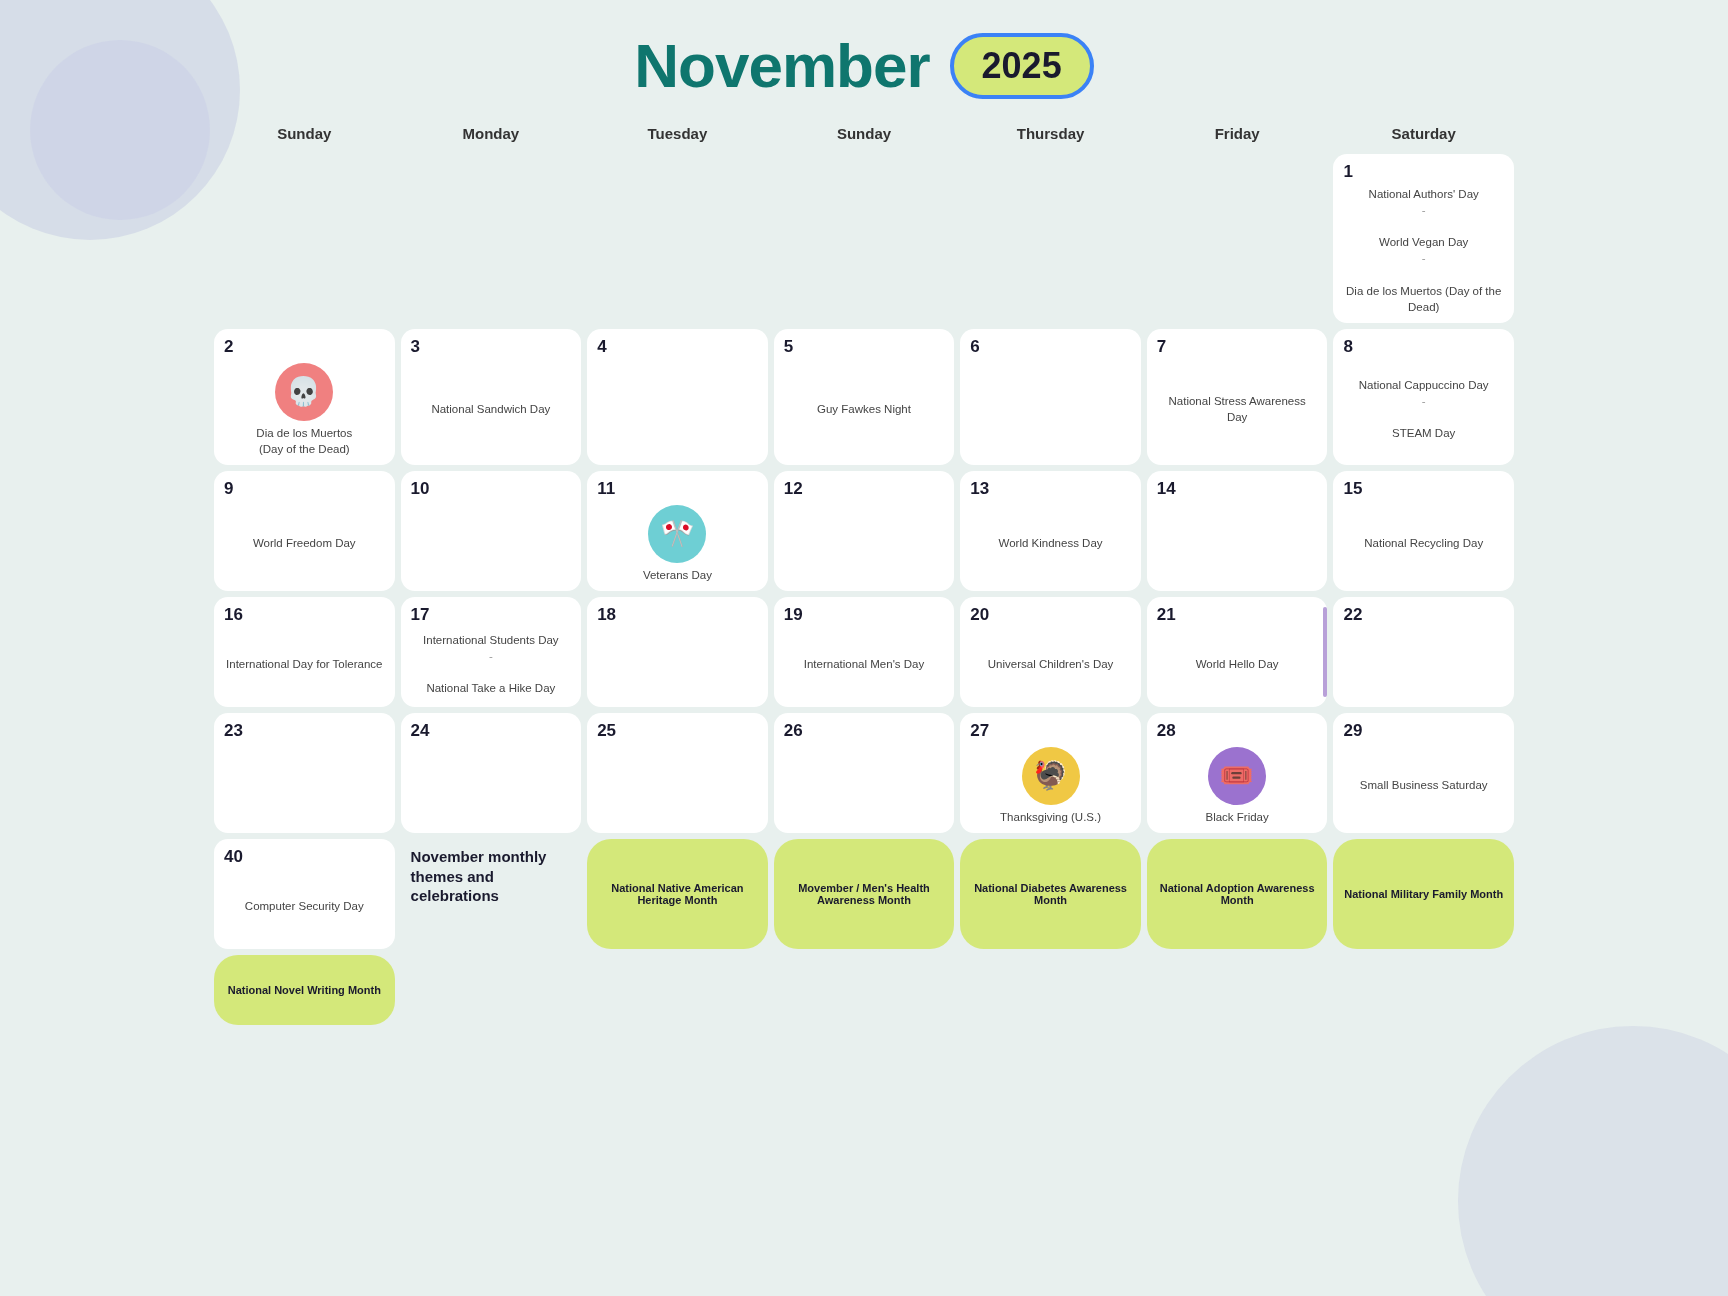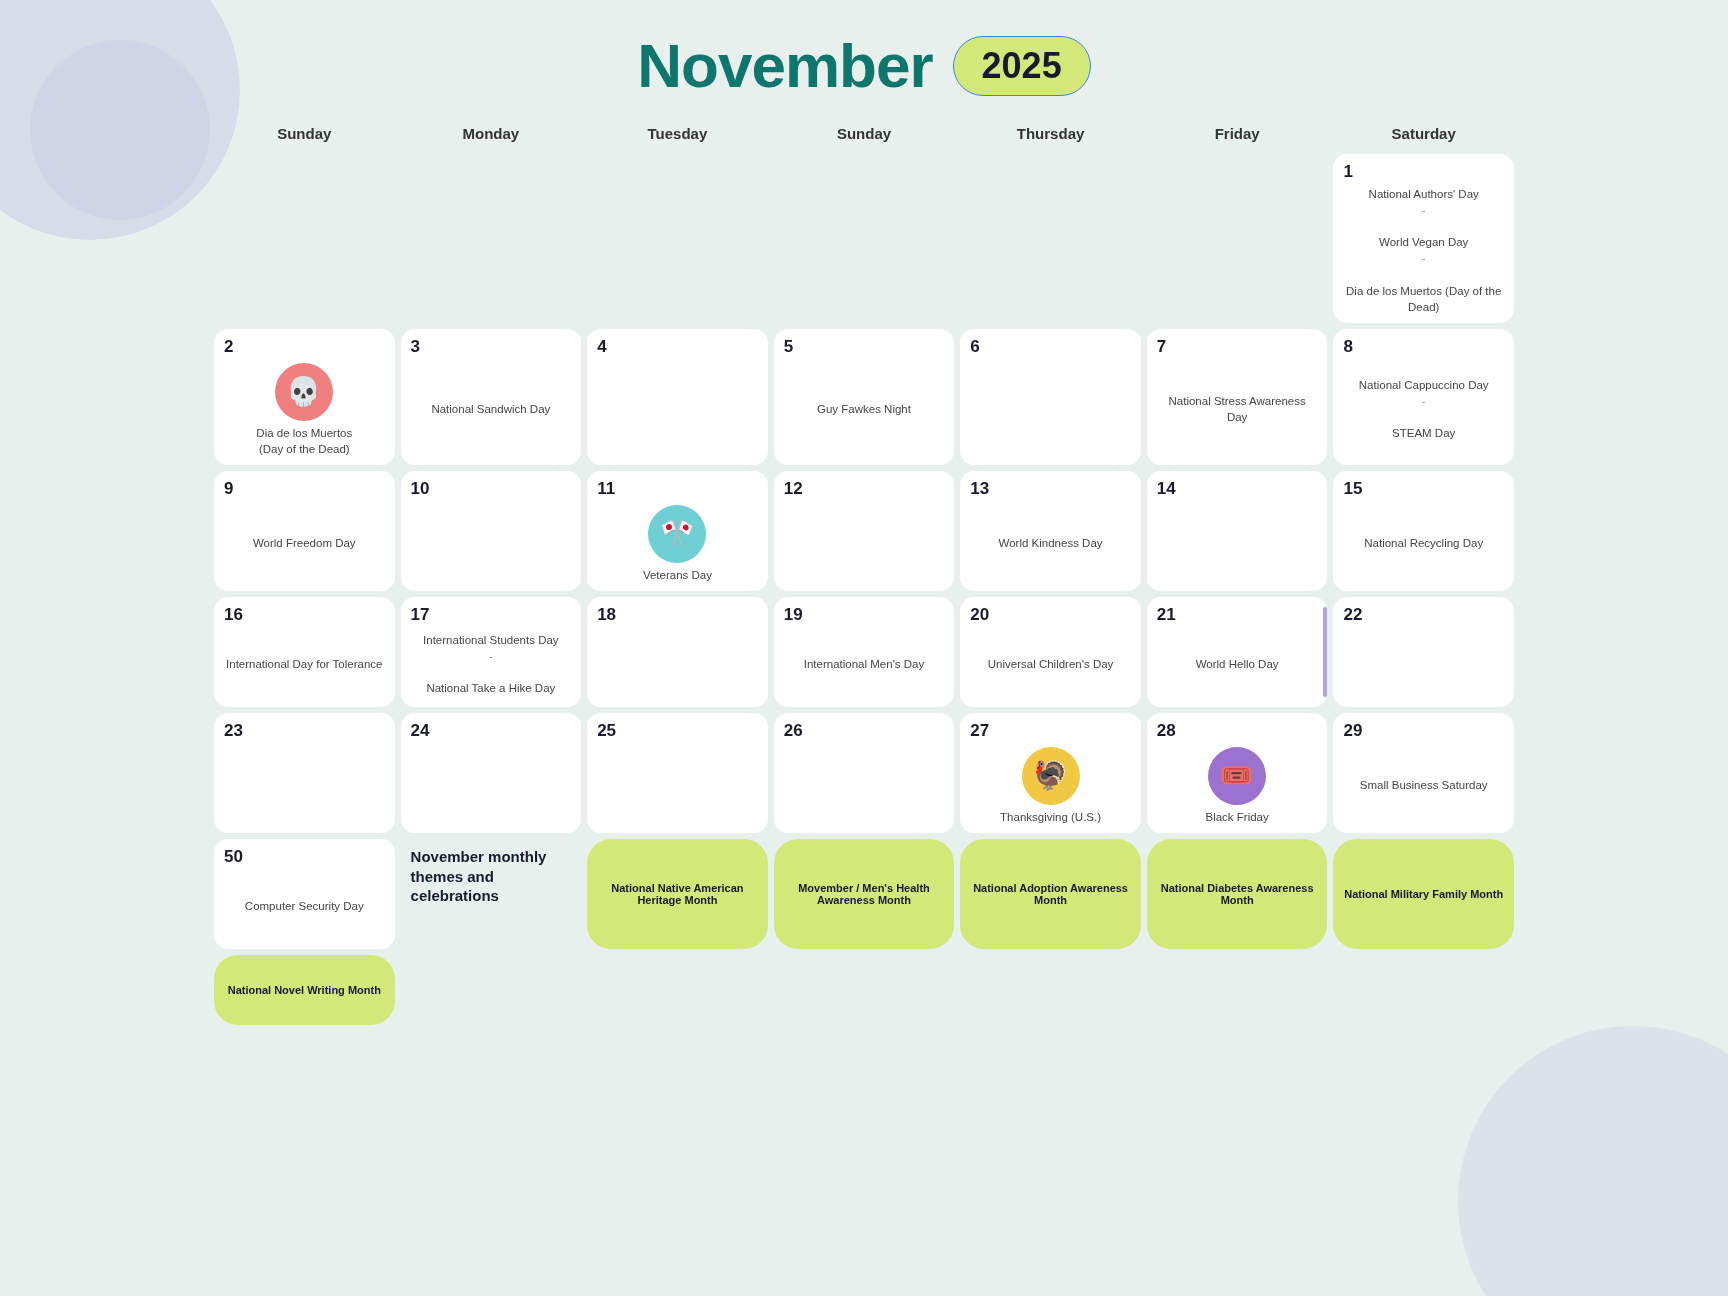--- a/index.html
+++ b/index.html
@@ -59,21 +59,21 @@
       color: #0f766e;
       letter-spacing: -1px;
     }
     .year-badge {
       background: #d4e87a;
       border-radius: 50px;
       padding: 8px 28px;
       font-size: 36px;
       font-weight: 900;
       color: #1a1a2e;
-      border: 1px solid #3b82f6;
+      border: 4px solid #3b82f6;
     }
     
     .day-headers {
       display: grid;
       grid-template-columns: repeat(7, 1fr);
       gap: 6px;
       margin-bottom: 6px;
     }
     .day-header {
       text-align: center;
@@ -350,27 +350,27 @@
     </div>
     <div class="cal-cell">
       <div class="cell-num">29</div>
       <div class="cell-content">Small Business Saturday</div>
     </div>
 
   </div>
 
   <div class="footer-row">
     <div class="footer-cell-30 cal-cell">
-      <div class="cell-num">50</div>
+      <div class="cell-num">40</div>
       <div class="cell-content">Computer Security Day</div>
     </div>
     <div class="footer-monthly">
       <span class="monthly-title">November monthly themes and celebrations</span>
     </div>
     <div class="month-badge">National Native American Heritage Month</div>
     <div class="month-badge">Movember / Men's Health Awareness Month</div>
+    <div class="month-badge">National Diabetes Awareness Month</div>
     <div class="month-badge">National Adoption Awareness Month</div>
-    <div class="month-badge">National Diabetes Awareness Month</div>
     <div class="month-badge">National Military Family Month</div>
     <div class="month-badge">National Novel Writing Month</div>
   </div>
 
 </div>
 
 </body></html>

